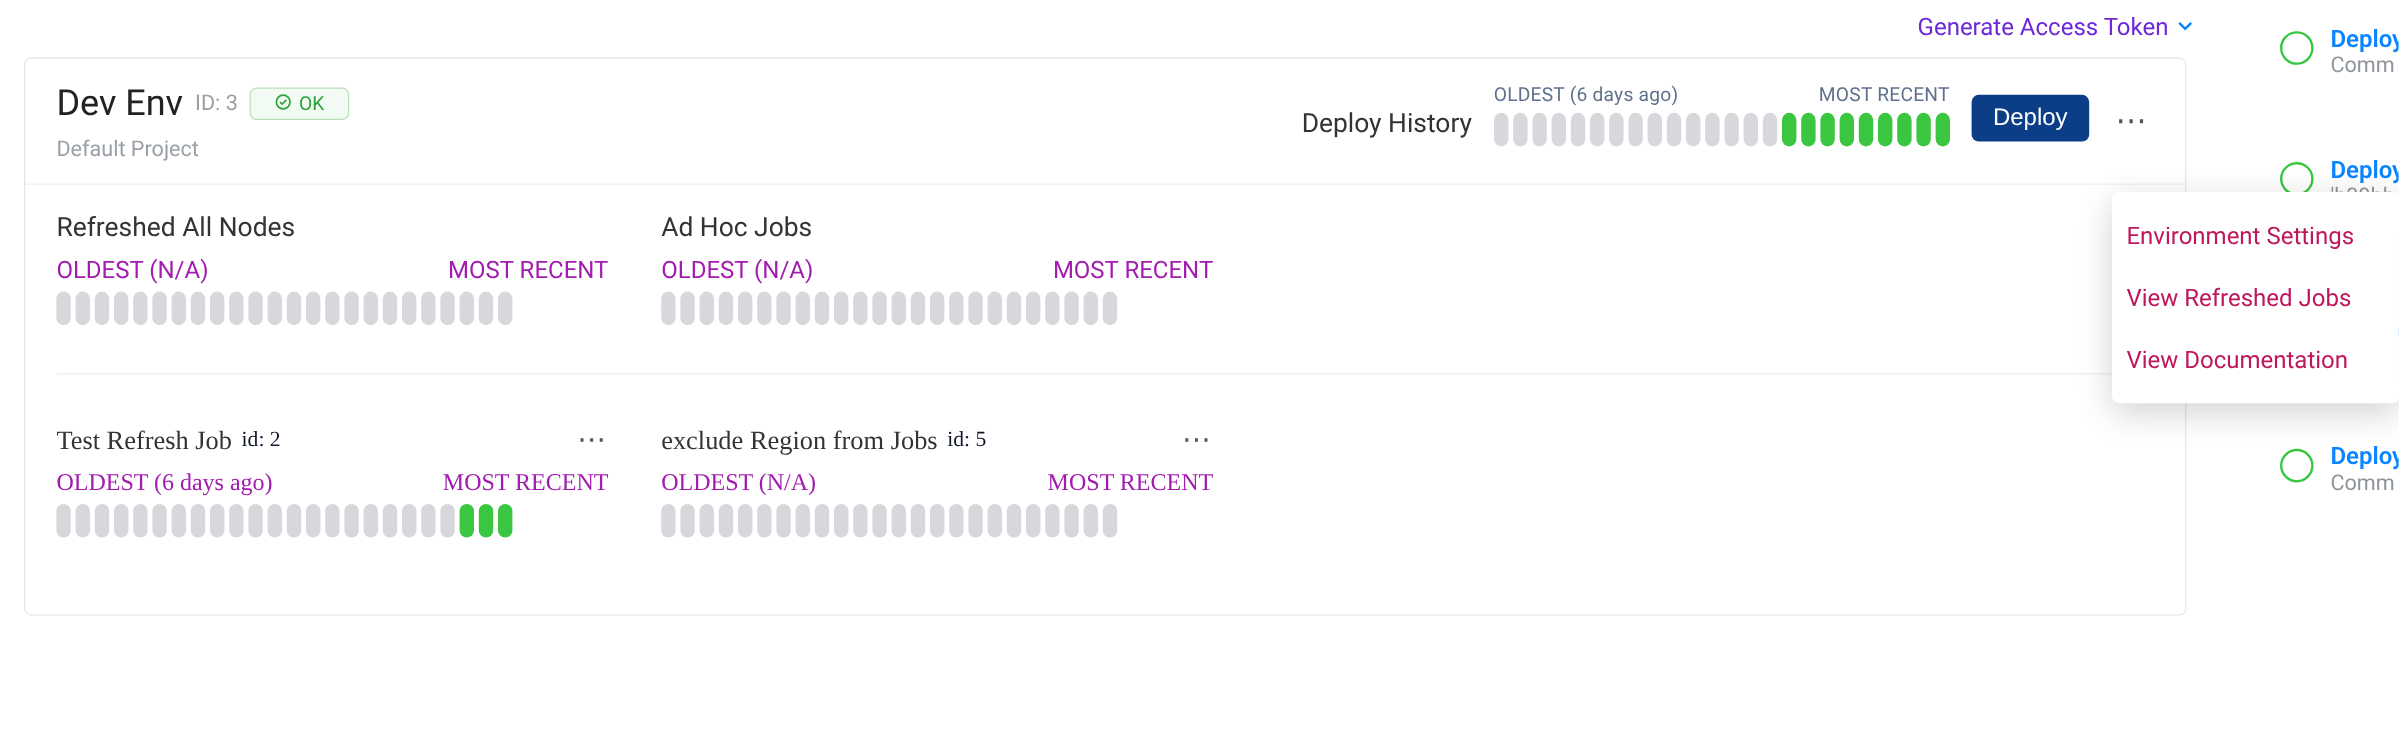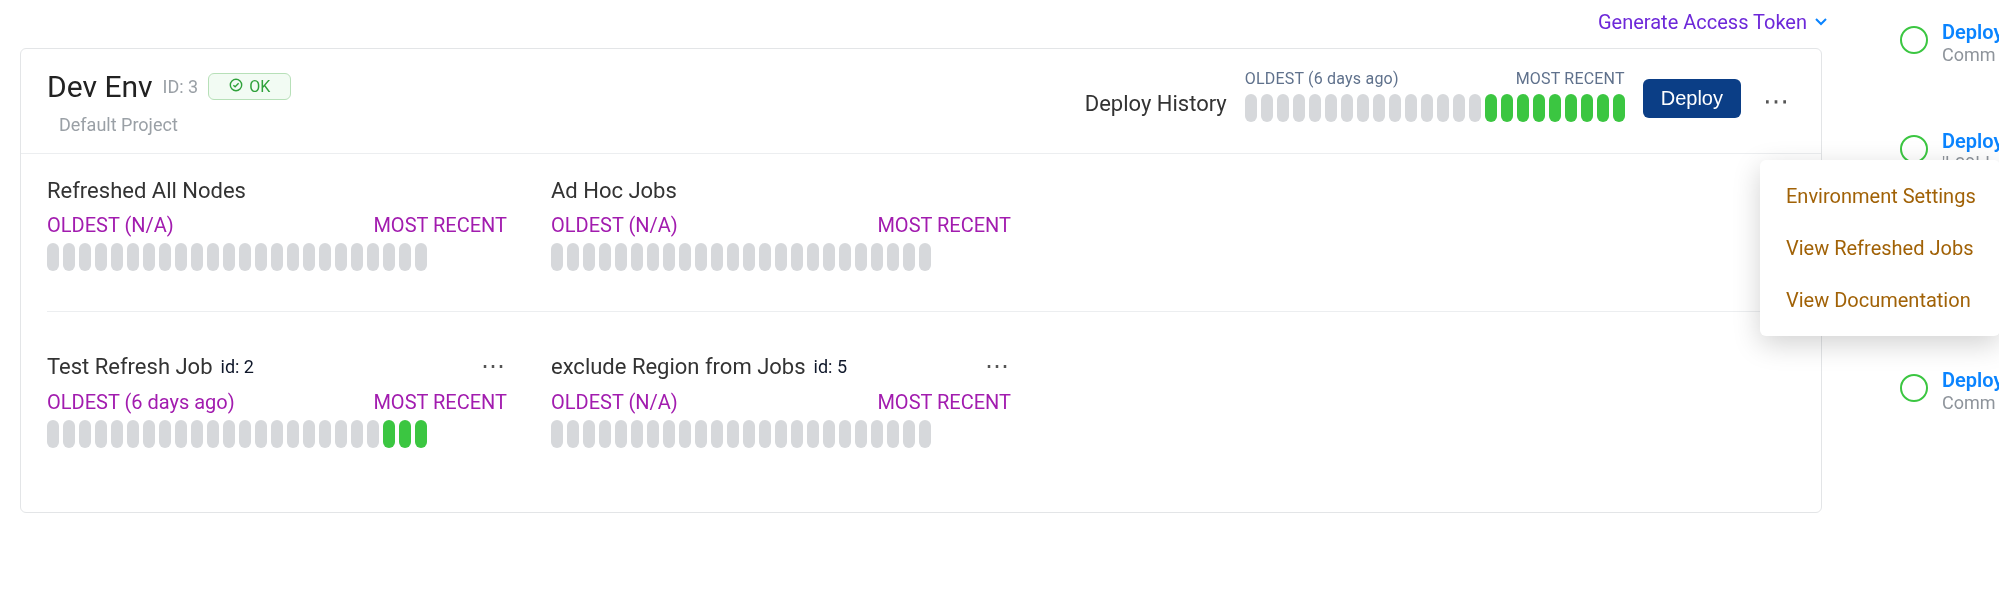--- a/index.html
+++ b/index.html
@@ -7,42 +7,42 @@
   .top-link{position:absolute;top:10px;right:170px;color:#6d28d9;font-size:20px;cursor:pointer;display:flex;align-items:center;gap:6px;}
   .top-link svg{width:16px;height:16px;}
   .env-card{position:absolute;left:20px;top:48px;width:1800px;border:1px solid #e3e5e7;border-radius:6px;background:#fff;}
   .env-header{display:flex;align-items:flex-start;padding:20px 26px 18px 26px;}
   .env-title-block{flex:0 0 auto;}
   .env-title-row{display:flex;align-items:center;gap:10px;}
   .env-name{font-size:30px;font-weight:400;color:#222;}
   .env-id{font-size:18px;color:#9aa0a6;}
   .status-pill{display:inline-flex;align-items:center;gap:6px;border:1px solid #b7e0b8;background:#f2fbf3;color:#2fa13a;border-radius:6px;padding:3px 20px;font-size:16px;}
   .status-pill svg{width:14px;height:14px;}
-  .env-project{font-size:18px;color:#9aa0a6;margin-top:10px;margin-left:12px;}
+  .env-project{font-size:18px;color:#9aa0a6;margin-top:10px;}
   .deploy-hist{margin-left:auto;display:flex;align-items:flex-end;gap:18px;}
   .deploy-hist-label{font-size:22px;color:#333;padding-bottom:6px;}
   .pill-block{display:flex;flex-direction:column;}
   .pill-heads{display:flex;justify-content:space-between;font-size:16px;color:#5f718c;margin-bottom:6px;letter-spacing:.2px;}
   .pills{display:flex;gap:4px;}
   .pill{width:12px;height:28px;border-radius:6px;background:#d6d8db;}
   .pill.ok{background:#3bc641;}
   .deploy-btn{align-self:flex-end;margin-bottom:4px;background:#0b3e86;color:#fff;border:none;border-radius:6px;padding:8px 18px;font-size:20px;cursor:pointer;}
   .more-btn{align-self:flex-end;margin-bottom:6px;font-size:26px;letter-spacing:2px;color:#555;cursor:pointer;padding:0 4px;}
   .env-body{border-top:1px solid #eceef0;padding:24px 26px;}
   .job-row{display:flex;gap:44px;margin-bottom:40px;}
-  .job-row.with-sep{border-top:1px solid #eceef0;padding-top:40px;margin-top:10px;}
+  .job-row.with-sep{border-top:1px solid #eceef0;padding-top:40px;margin-top:10px;font-family:Liberation Serif, serif;}
   .job-card{width:460px;}
   .job-title-row{display:flex;align-items:center;}
   .job-title{font-size:22px;color:#333;}
   .job-id{font-size:18px;color:#0f172a;margin-left:8px;}
   .job-more{margin-left:auto;font-size:24px;letter-spacing:2px;color:#555;cursor:pointer;}
   .job-heads{display:flex;justify-content:space-between;font-size:20px;color:#a21caf;margin-top:10px;}
   .job-pills{display:flex;gap:4px;margin-top:6px;}
   .dropdown{position:absolute;top:160px;left:1760px;width:240px;background:#fff;border-radius:6px;box-shadow:0 8px 28px rgba(0,0,0,.18);padding:10px 0;z-index:50;}
-  .dropdown-item{padding:14px 26px;font-size:20px;color:#a16207;cursor:pointer;white-space:nowrap;}
+  .dropdown-item{padding:14px 12px;font-size:20px;color:#be185d;cursor:pointer;white-space:nowrap;}
   .right-rail{position:absolute;left:1900px;top:20px;width:99px;height:591px;overflow:hidden;}
   .rail-item{display:flex;align-items:flex-start;gap:14px;margin-bottom:64px;}
   .rail-circle{width:24px;height:24px;border:2px solid #3bc641;border-radius:50%;flex:0 0 auto;margin-top:6px;}
   .rail-text{display:flex;flex-direction:column;white-space:nowrap;}
   .rail-link{color:#0a84ff;font-size:20px;font-weight:600;}
   .rail-sub{color:#8e949b;font-size:18px;}
 </style>
 </head>
 <body>
 

